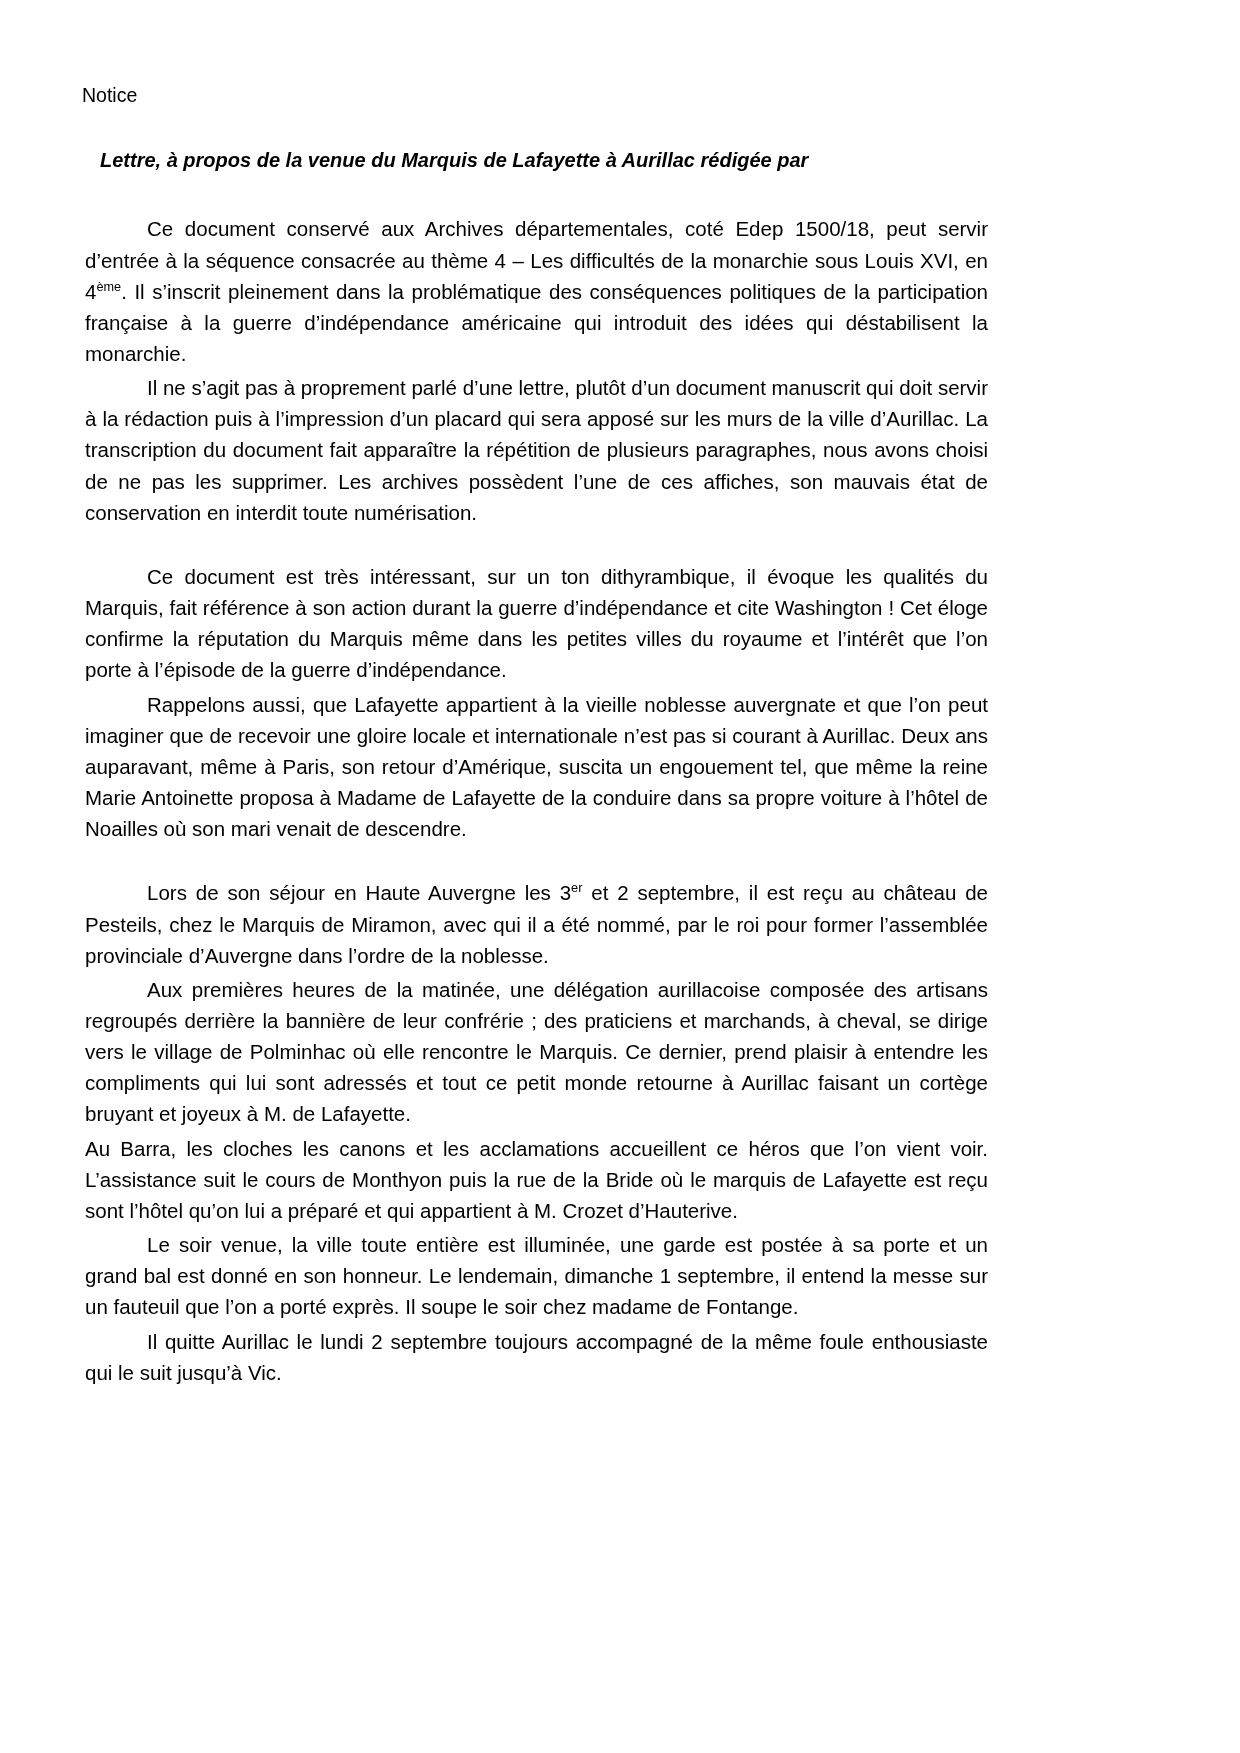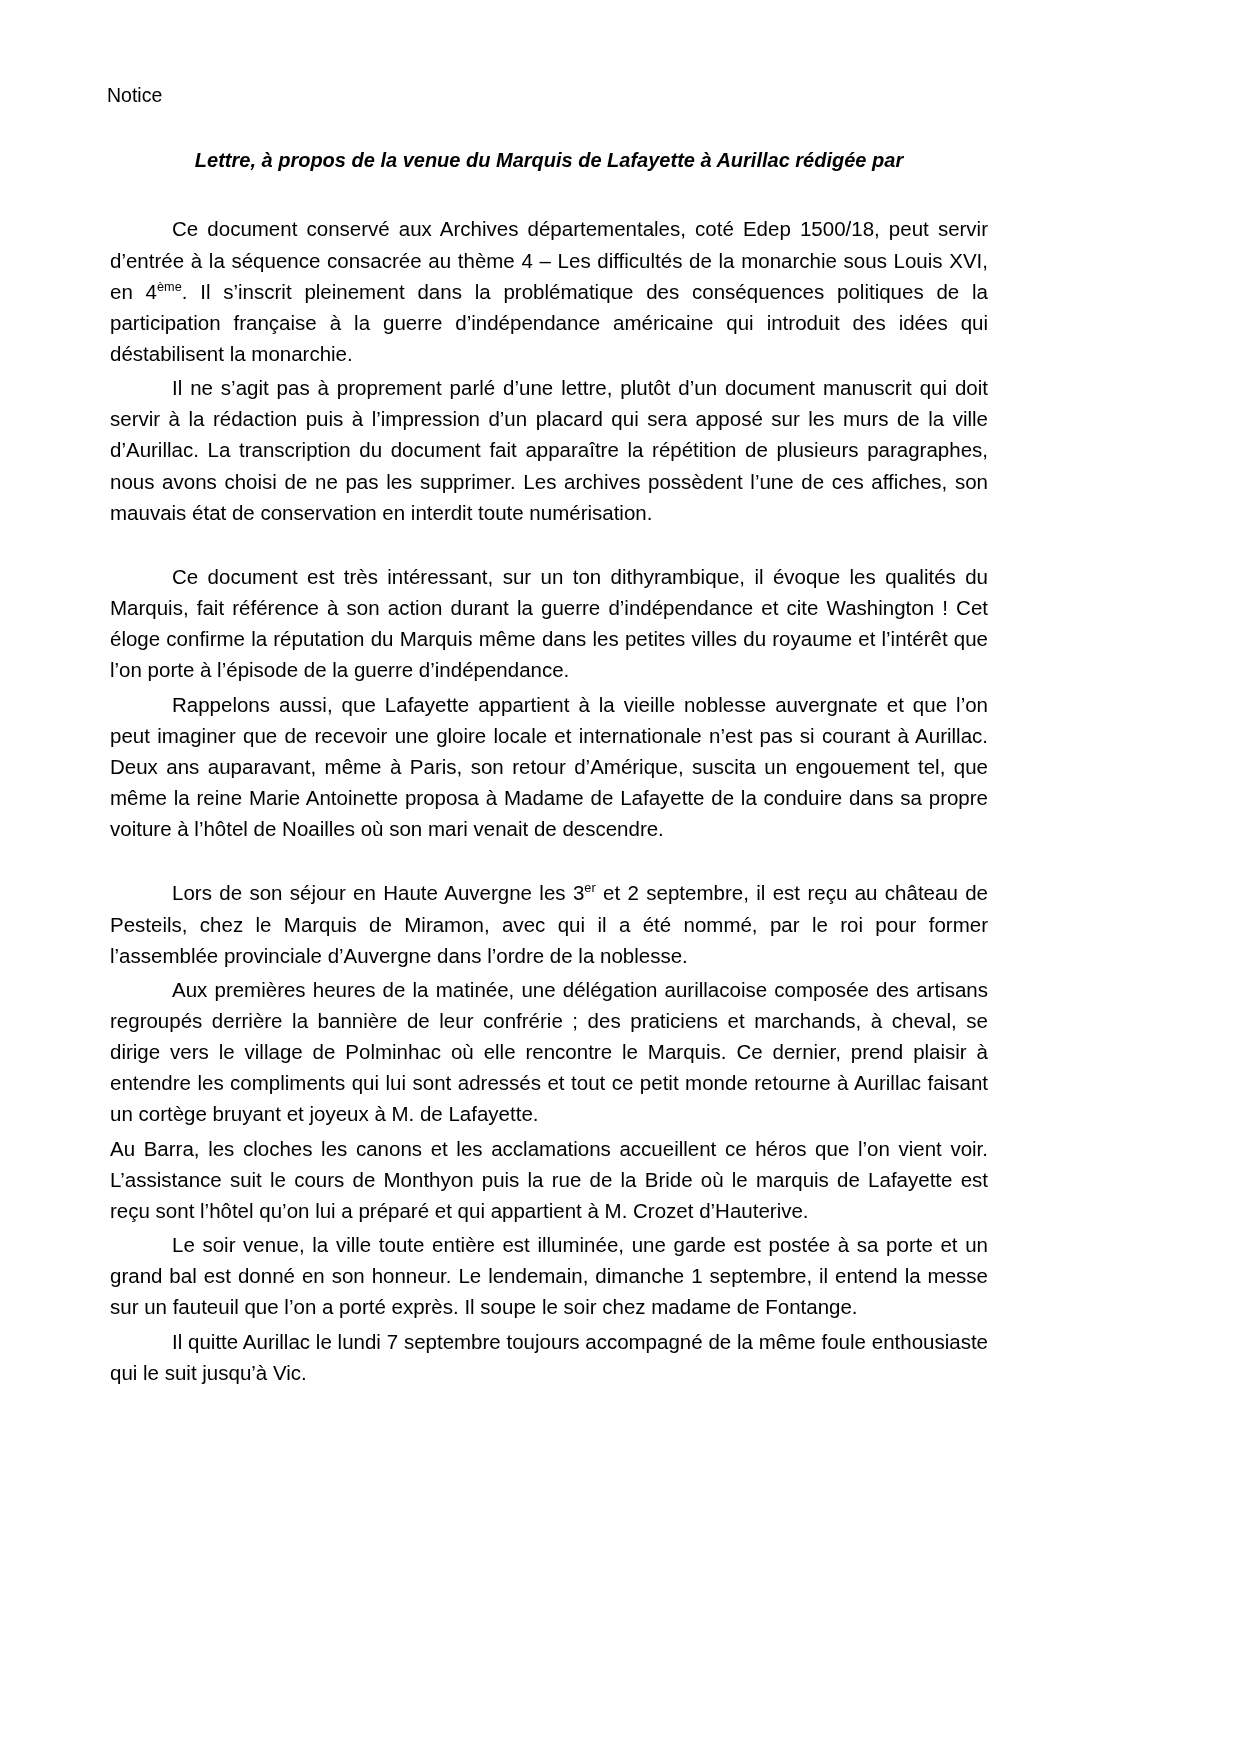--- a/index.html
+++ b/index.html
@@ -13,33 +13,32 @@
     min-height: 1753px;
     font-family: "Liberation Sans", sans-serif;
     color: #000000;
     -webkit-font-smoothing: antialiased;
   }
   .page {
     position: relative;
     width: 1111px;
     min-height: 1753px;
     box-sizing: border-box;
-    padding: 84px 120px 60px 107px;
+    padding: 84px 120px 60px 82px;
   }
   .header-label {
     font-size: 19.5px;
     line-height: 1.2;
     margin: 0 0 38px 0;
   }
   .doc-title {
     font-size: 20px;
     font-weight: bold;
     font-style: italic;
     line-height: 1.5;
-    text-align: center;
     margin: 0 0 38px 0;
     padding: 0 18px 0 18px;
   }
   .doc-title .line2 {
     display: block;
   }
   .body-block {
     font-size: 20.5px;
     line-height: 1.52;
     text-align: justify;
@@ -91,16 +90,16 @@
     <div class="gap"></div>
 
     <p class="para indent"><span>Lors de son séjour en Haute Auvergne les 3</span><sup>er</sup><span> et 2 septembre, il est reçu au château de Pesteils, chez le Marquis de Miramon, avec qui il a été nommé, par le roi pour former l’assemblée provinciale d’Auvergne dans l’ordre de la noblesse.</span></p>
 
     <p class="para indent">Aux premières heures de la matinée, une délégation aurillacoise composée des artisans regroupés derrière la bannière de leur confrérie ; des praticiens et marchands, à cheval, se dirige vers le village de Polminhac où elle rencontre le Marquis.  Ce dernier, prend plaisir à entendre les compliments qui lui sont adressés et tout ce petit monde retourne à Aurillac faisant un cortège bruyant et joyeux à M. de Lafayette.</p>
 
     <p class="para noindent">Au Barra, les cloches les canons et les acclamations accueillent ce héros que l’on vient voir. L’assistance suit le cours de Monthyon puis la rue de la Bride où le marquis de Lafayette est reçu sont l’hôtel qu’on lui a préparé et qui appartient à M. Crozet d’Hauterive.</p>
 
     <p class="para indent">Le soir venue, la ville toute entière est illuminée, une garde est postée à sa porte et un grand bal est donné en son honneur. Le lendemain, dimanche 1 septembre, il entend la messe sur un fauteuil que l’on a porté exprès. Il soupe le soir chez madame de Fontange.</p>
 
-    <p class="para indent">Il quitte Aurillac le lundi 7  septembre toujours accompagné de la même foule enthousiaste qui le suit jusqu’à Vic.</p>
+    <p class="para indent">Il quitte Aurillac le lundi 2  septembre toujours accompagné de la même foule enthousiaste qui le suit jusqu’à Vic.</p>
 
   </div>
 </div>
 
 </body></html>

